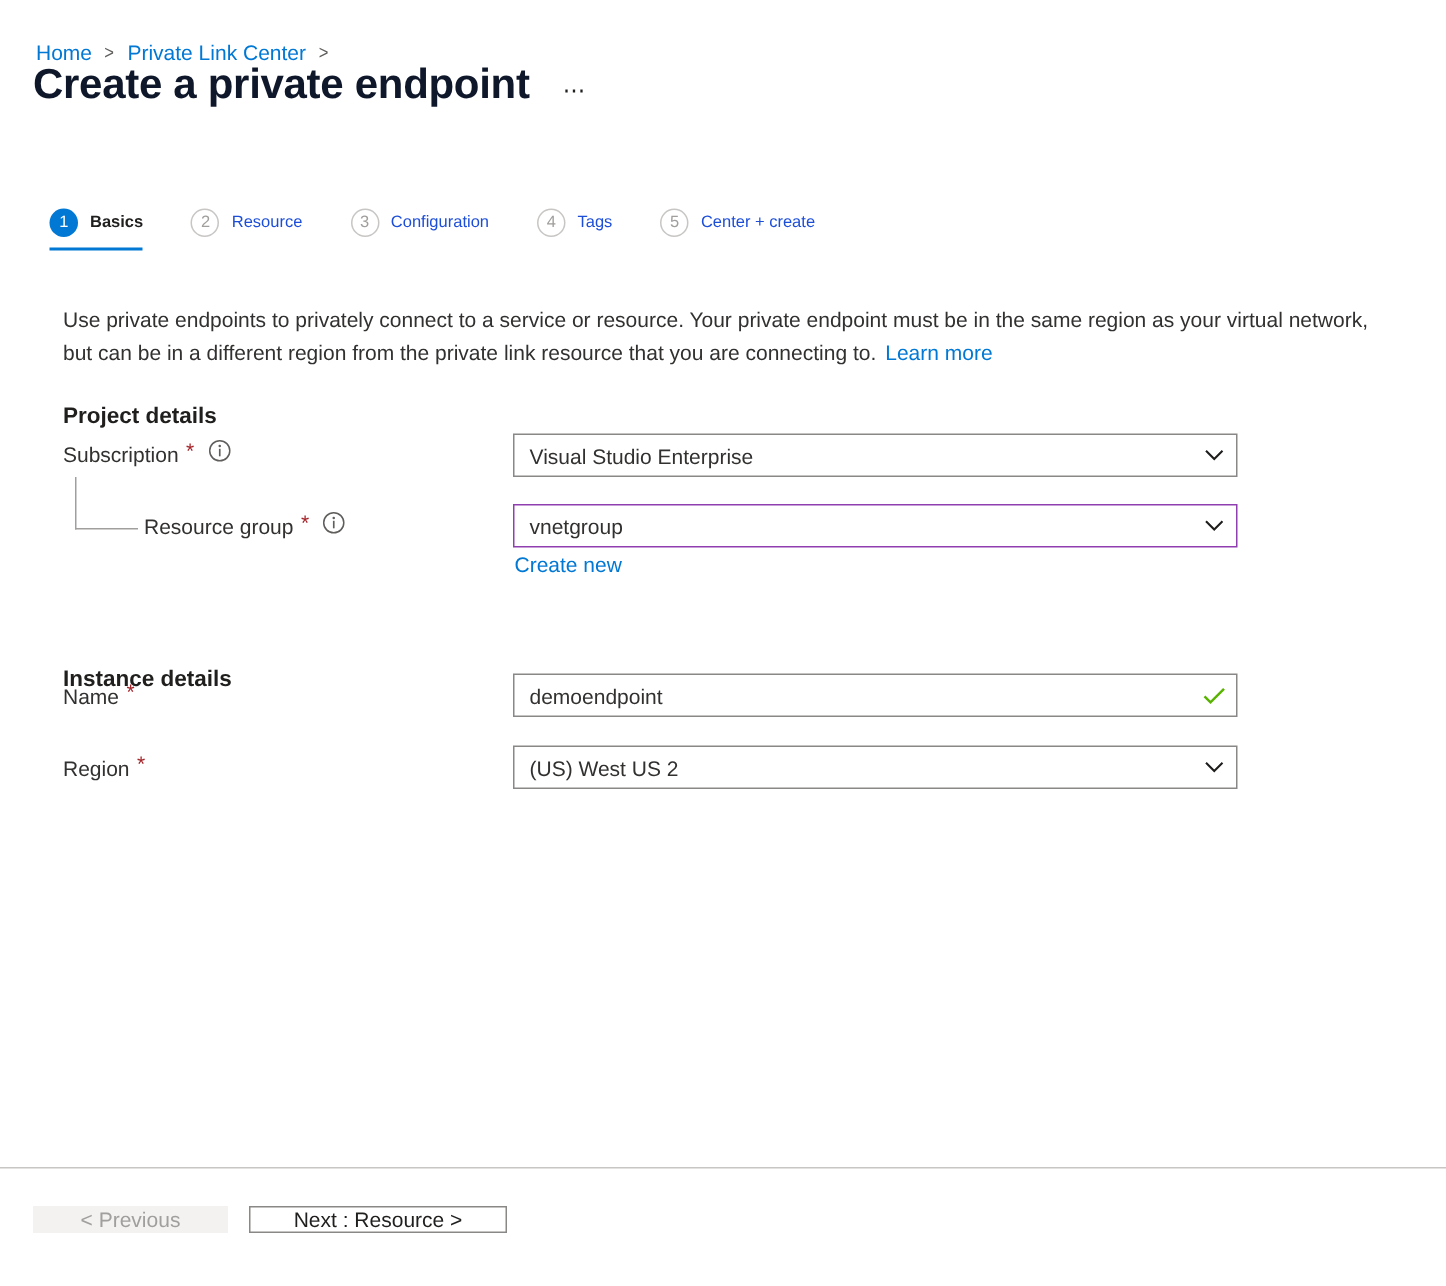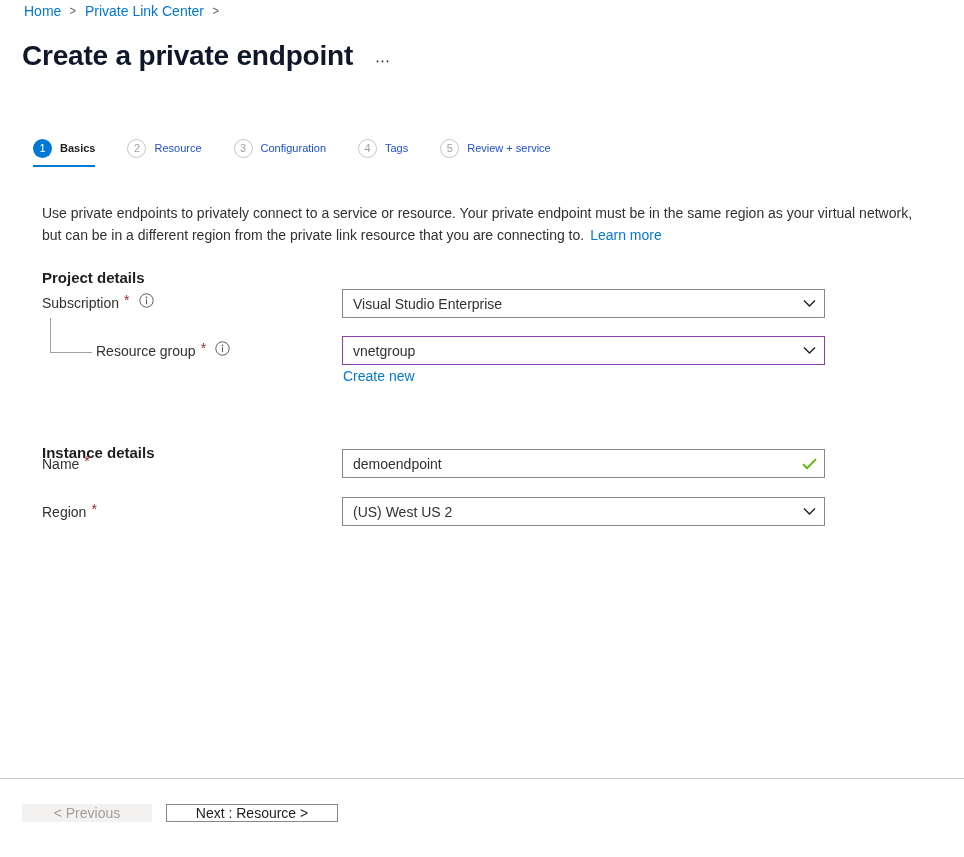--- a/index.html
+++ b/index.html
@@ -9,21 +9,21 @@
     width: 964px; height: 857px;
     background: #ffffff;
     font-family: "Liberation Sans", sans-serif;
     color: #323130;
     -webkit-font-smoothing: antialiased;
   }
   .page { position: relative; width: 964px; height: 857px; overflow: hidden; }
 
   
   .breadcrumb {
-    position: absolute; left: 24px; top: 0;
+    position: absolute; left: 24px; top: 24px;
     font-size: 14px; line-height: 22px;
     display: flex; align-items: center; white-space: nowrap;
   }
   .bc-link { color: #0078d4; text-decoration: none; cursor: pointer; }
   .bc-sep {
     color: #605e5c; margin: 0 8px; font-size: 13px;
     display: inline-block; transform: scaleX(0.85);
   }
 
   
@@ -184,21 +184,21 @@
     <div class="tab">
       <span class="num">3</span>
       <span class="lbl">Configuration</span>
     </div>
     <div class="tab">
       <span class="num">4</span>
       <span class="lbl">Tags</span>
     </div>
     <div class="tab">
       <span class="num">5</span>
-      <span class="lbl">Review + service</span>
+      <span class="lbl">Center + create</span>
     </div>
   </div>
 
   <p class="description">
     <span>Use private endpoints to privately connect to a service or resource. Your private endpoint must be in the same region as your virtual network, but can be in a different region from the private link resource that you are connecting to.</span><span class="desc-gap"></span><a class="inline-link">Learn more</a>
   </p>
 
   <h2 class="section-heading" id="project-heading">Project details</h2>
 
   <label class="field-label" style="left:42px; top:293px;">

